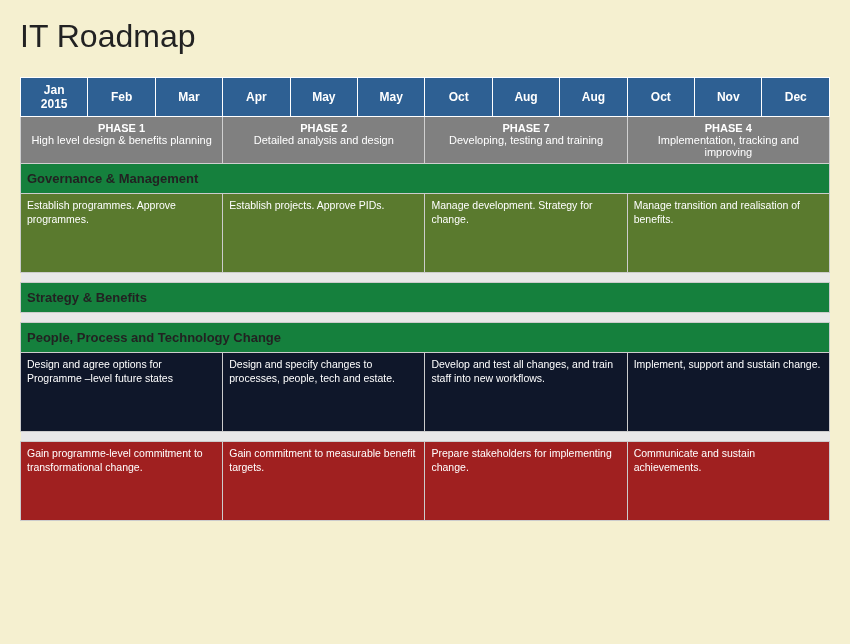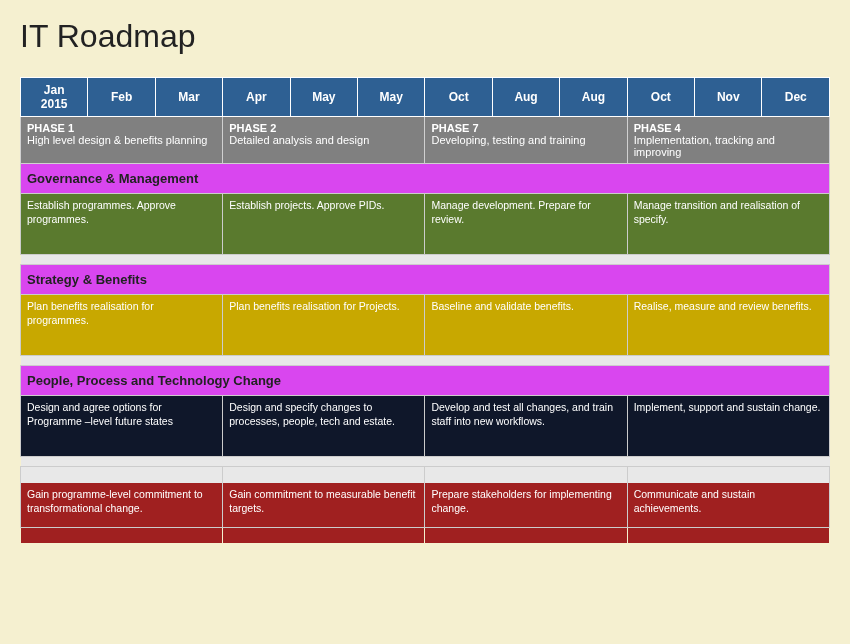--- a/index.html
+++ b/index.html
@@ -33,57 +33,58 @@
       border: 1px solid #fff;
     }
     
     .phase-row td {
       background: #808080;
       color: white;
       font-size: 11px;
       padding: 5px 6px;
       border: 1px solid #d0d0d0;
       vertical-align: top;
+      text-align: center;
     }
     .phase-row td .phase-title {
       font-weight: bold;
       font-size: 11px;
       display: block;
     }
     
     .section-row td {
-      background: #d946ef;
+      background: #15803d;
       color: #222;
       font-size: 13px;
       font-weight: bold;
       padding: 7px 6px;
       border: 1px solid #ccc;
     }
     
     .data-row td {
       background: #e8e8e8;
       font-size: 10.5px;
       padding: 0;
       border: 1px solid #ccc;
       vertical-align: top;
-      height: 61px;
+      height: 79px;
     }
     .cell-content {
       height: 100%;
       padding: 5px 6px;
       font-size: 10.5px;
       line-height: 1.3;
       color: white;
       vertical-align: top;
       display: block;
     }
     .green { background: #5a7a2e; }
     .yellow { background: #c8a800; }
     .blue { background: #0f172a; }
-    .red { background: #a02020; margin-top: 16px; }
+    .red { background: #a02020; }
   </style>
 </head>
 <body>
 
 <h1>IT Roadmap</h1>
 
 <table class="roadmap-table">
 
   <thead>
     <tr class="header-row">
@@ -126,46 +127,32 @@
       <td colspan="12">Governance &amp; Management</td>
     </tr>
     <tr class="data-row">
       <td colspan="3">
         <span class="cell-content green">Establish programmes. Approve programmes.</span>
       </td>
       <td colspan="3">
         <span class="cell-content green">Establish projects. Approve PIDs.</span>
       </td>
       <td colspan="3">
-        <span class="cell-content green">Manage development. Prepare for review.</span>
+        <span class="cell-content green">Manage development. Strategy for change.</span>
       </td>
       <td colspan="3">
-        <span class="cell-content green">Manage transition and realisation of specify.</span>
+        <span class="cell-content green">Manage transition and realisation of benefits.</span>
       </td>
     </tr>
     <tr style="height:10px;">
       <td colspan="12" style="background:#e8e8e8; border:none;"></td>
     </tr>
 
     <tr class="section-row">
       <td colspan="12">Strategy &amp; Benefits</td>
-    </tr>
-    <tr class="data-row">
-      <td colspan="3">
-        <span class="cell-content yellow">Plan benefits realisation for programmes.</span>
-      </td>
-      <td colspan="3">
-        <span class="cell-content yellow">Plan benefits realisation for Projects.</span>
-      </td>
-      <td colspan="3">
-        <span class="cell-content yellow">Baseline and validate benefits.</span>
-      </td>
-      <td colspan="3">
-        <span class="cell-content yellow">Realise, measure and review benefits.</span>
-      </td>
     </tr>
     <tr style="height:10px;">
       <td colspan="12" style="background:#e8e8e8; border:none;"></td>
     </tr>
 
     <tr class="section-row">
       <td colspan="12">People, Process and Technology Change</td>
     </tr>
     <tr class="data-row">
       <td colspan="3">

